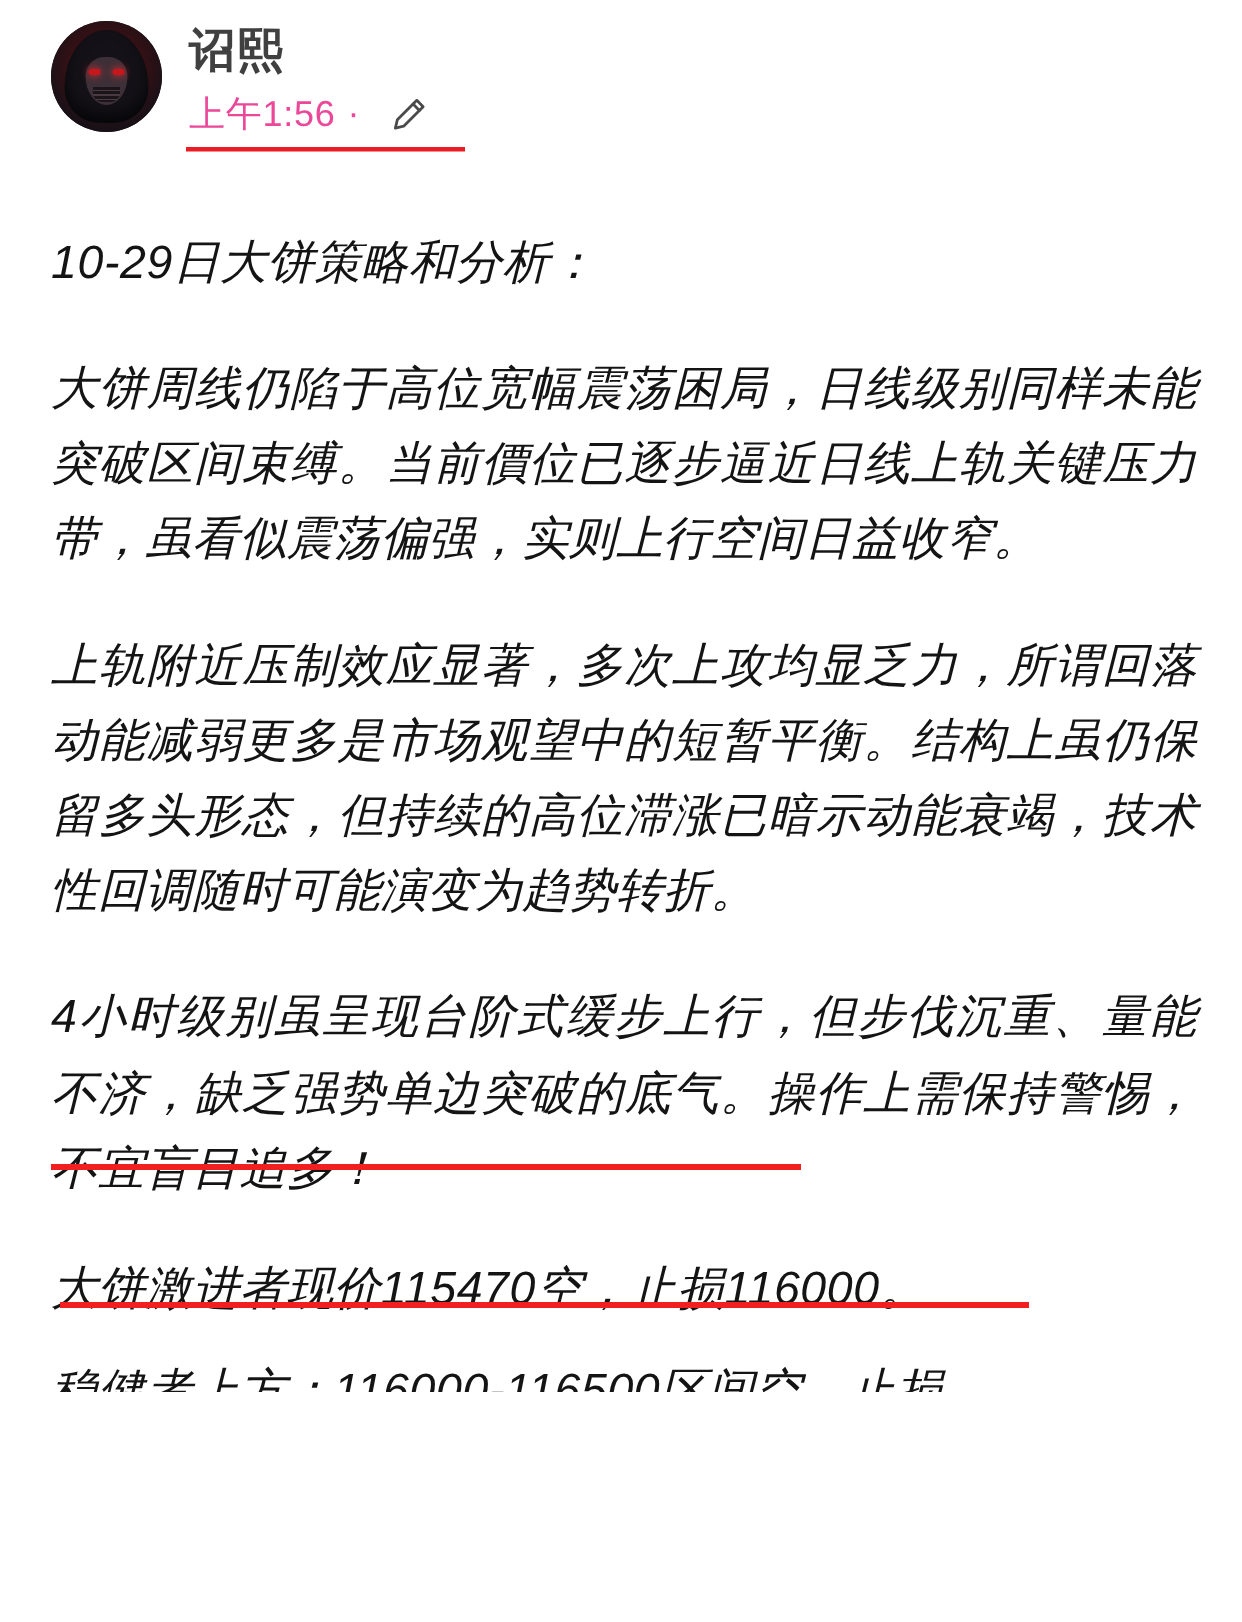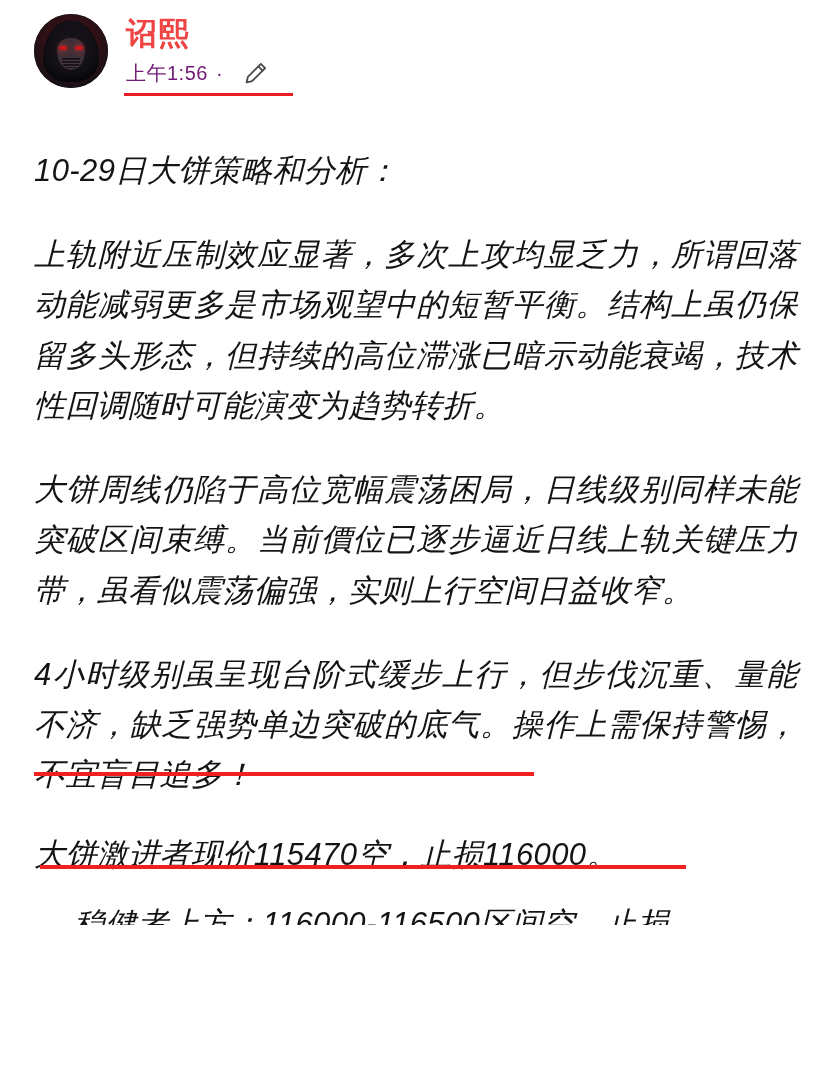--- a/index.html
+++ b/index.html
@@ -84,32 +84,32 @@
   }
 
   .head-text {
     margin-left: 18px;
     padding-top: 2px;
   }
   .author {
     font-size: 31px;
     font-weight: 700;
     letter-spacing: 1px;
-    color: #ef4444;
+    color: #404040;
     line-height: 1.15;
   }
   .meta-row {
     margin-top: 8px;
     display: flex;
     align-items: center;
     position: relative;
   }
   .meta-text {
-    font-size: 20px;
-    color: #701a75;
+    font-size: 24px;
+    color: #ec4899;
     letter-spacing: .5px;
     white-space: nowrap;
   }
   .pencil-icon {
     margin-left: 12px;
     width: 26px;
     height: 26px;
     display: inline-block;
   }
   .meta-underline {
@@ -153,21 +153,20 @@
   }
   
   .rl-2 {
     left: 6px;
     width: 646px;
     bottom: -6px;
   }
   .clipped {
     overflow: hidden;
     height: 26px;
-    margin-left: 40px;
   }
 </style>
 </head>
 <body>
 
 <div class="page">
 
   <div class="post-header">
     <div class="avatar">
       <div class="av-bg"></div>
@@ -191,23 +190,23 @@
         </span>
         <span class="meta-underline"></span>
       </div>
     </div>
   </div>
 
   <div class="content">
 
     <p class="para">10-29日大饼策略和分析：</p>
 
+    <p class="para">大饼周线仍陷于高位宽幅震荡困局，日线级别同样未能突破区间束缚。当前價位已逐步逼近日线上轨关键压力带，虽看似震荡偏强，实则上行空间日益收窄。</p>
+
     <p class="para">上轨附近压制效应显著，多次上攻均显乏力，所谓回落动能减弱更多是市场观望中的短暂平衡。结构上虽仍保留多头形态，但持续的高位滞涨已暗示动能衰竭，技术性回调随时可能演变为趋势转折。</p>
-
-    <p class="para">大饼周线仍陷于高位宽幅震荡困局，日线级别同样未能突破区间束缚。当前價位已逐步逼近日线上轨关键压力带，虽看似震荡偏强，实则上行空间日益收窄。</p>
 
     <div class="hl-wrap">
       <p class="para tight">4小时级别虽呈现台阶式缓步上行，但步伐沉重、量能不济，缺乏强势单边突破的底气。操作上需保持警惕，不宜盲目追多！</p>
       <span class="redline rl-1" style="bottom:24px;"></span>
     </div>
 
     <div class="hl-wrap">
       <p class="para" style="margin-bottom:18px;">大饼激进者现价115470空，止损116000。</p>
       <span class="redline rl-2" style="bottom:12px;"></span>
     </div>

